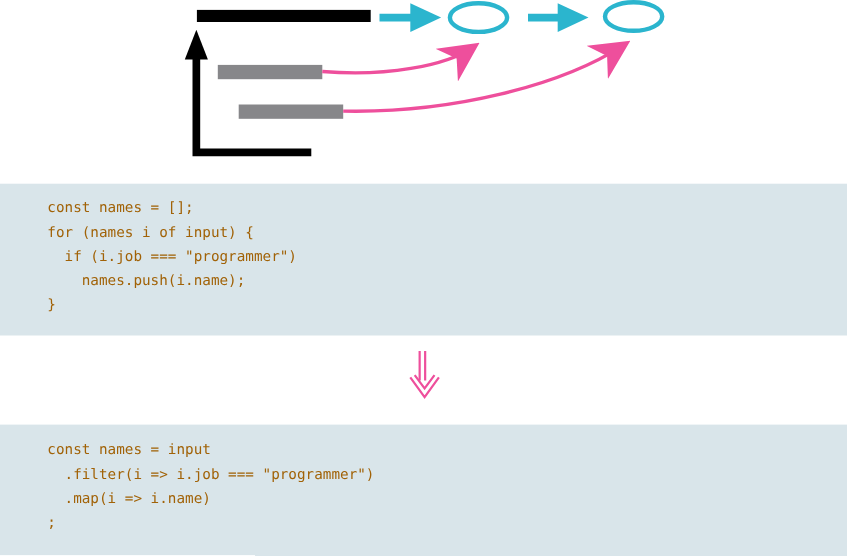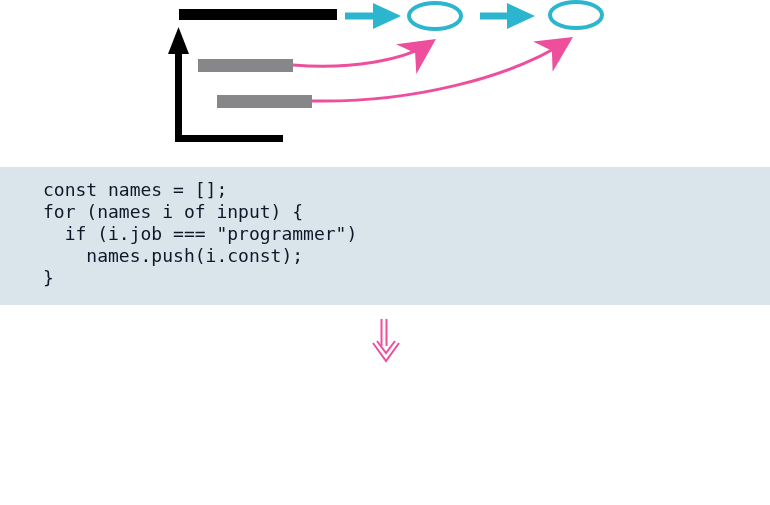--- a/index.html
+++ b/index.html
@@ -13,21 +13,21 @@
   }
   .block1{top:167px;height:138px;}
   .block2{top:386px;height:119px;}
   .codelines{
     padding:12px 0 0 43px;
   }
   .block2 .codelines{padding-top:13px;}
   .code-line{
     white-space:pre;
     font-family:"DejaVu Sans Mono",monospace;
-    font-size:18px;line-height:22px;color:#0f172a;
+    font-size:13px;line-height:22px;color:#a16207;
     font-weight:500;letter-spacing:0;
   }
   .midarrow{position:absolute;left:366px;top:315px;}
 </style>
 </head>
 <body>
 
 <div class="canvas">
 
   <svg class="diagram" width="770" height="165" viewBox="0 0 770 165">
@@ -61,28 +61,36 @@
 
     <path d="M293,65 C350,70 405,60 430,43" fill="none" stroke-width="3" marker-end="url(#pinkhead)" stroke="#ee4f9c"></path>
     <path d="M312,101 C410,103 510,78 567,41" fill="none" stroke-width="3" marker-end="url(#pinkhead)" stroke="#ee4f9c"></path>
   </svg>
 
   <div class="codeblock block1">
     <div class="codelines">
       <div class="code-line">const names = [];</div>
       <div class="code-line">for (names i of input) {</div>
       <div class="code-line">  if (i.job === "programmer")</div>
-      <div class="code-line">    names.push(i.const);</div>
+      <div class="code-line">    names.push(i.name);</div>
       <div class="code-line">}</div>
     </div>
   </div>
 
   <svg class="midarrow" width="40" height="50" viewBox="0 0 40 50">
     <g fill="none" stroke-width="2" stroke="#ee4f9c">
       <line x1="15.5" y1="4" x2="15.5" y2="31"></line>
       <line x1="20.5" y1="4" x2="20.5" y2="31"></line>
       <path d="M7,28 L20,46 L33,28"></path>
       <path d="M11,26 L20,38 L29,26"></path>
     </g>
   </svg>
 
+  <div class="codeblock block2">
+    <div class="codelines">
+      <div class="code-line">const names = input</div>
+      <div class="code-line">  .filter(i =&gt; i.job === "programmer")</div>
+      <div class="code-line">  .map(i =&gt; i.name)</div>
+      <div class="code-line">;</div>
+    </div>
+  </div>
 
 </div>
 
 </body></html>

